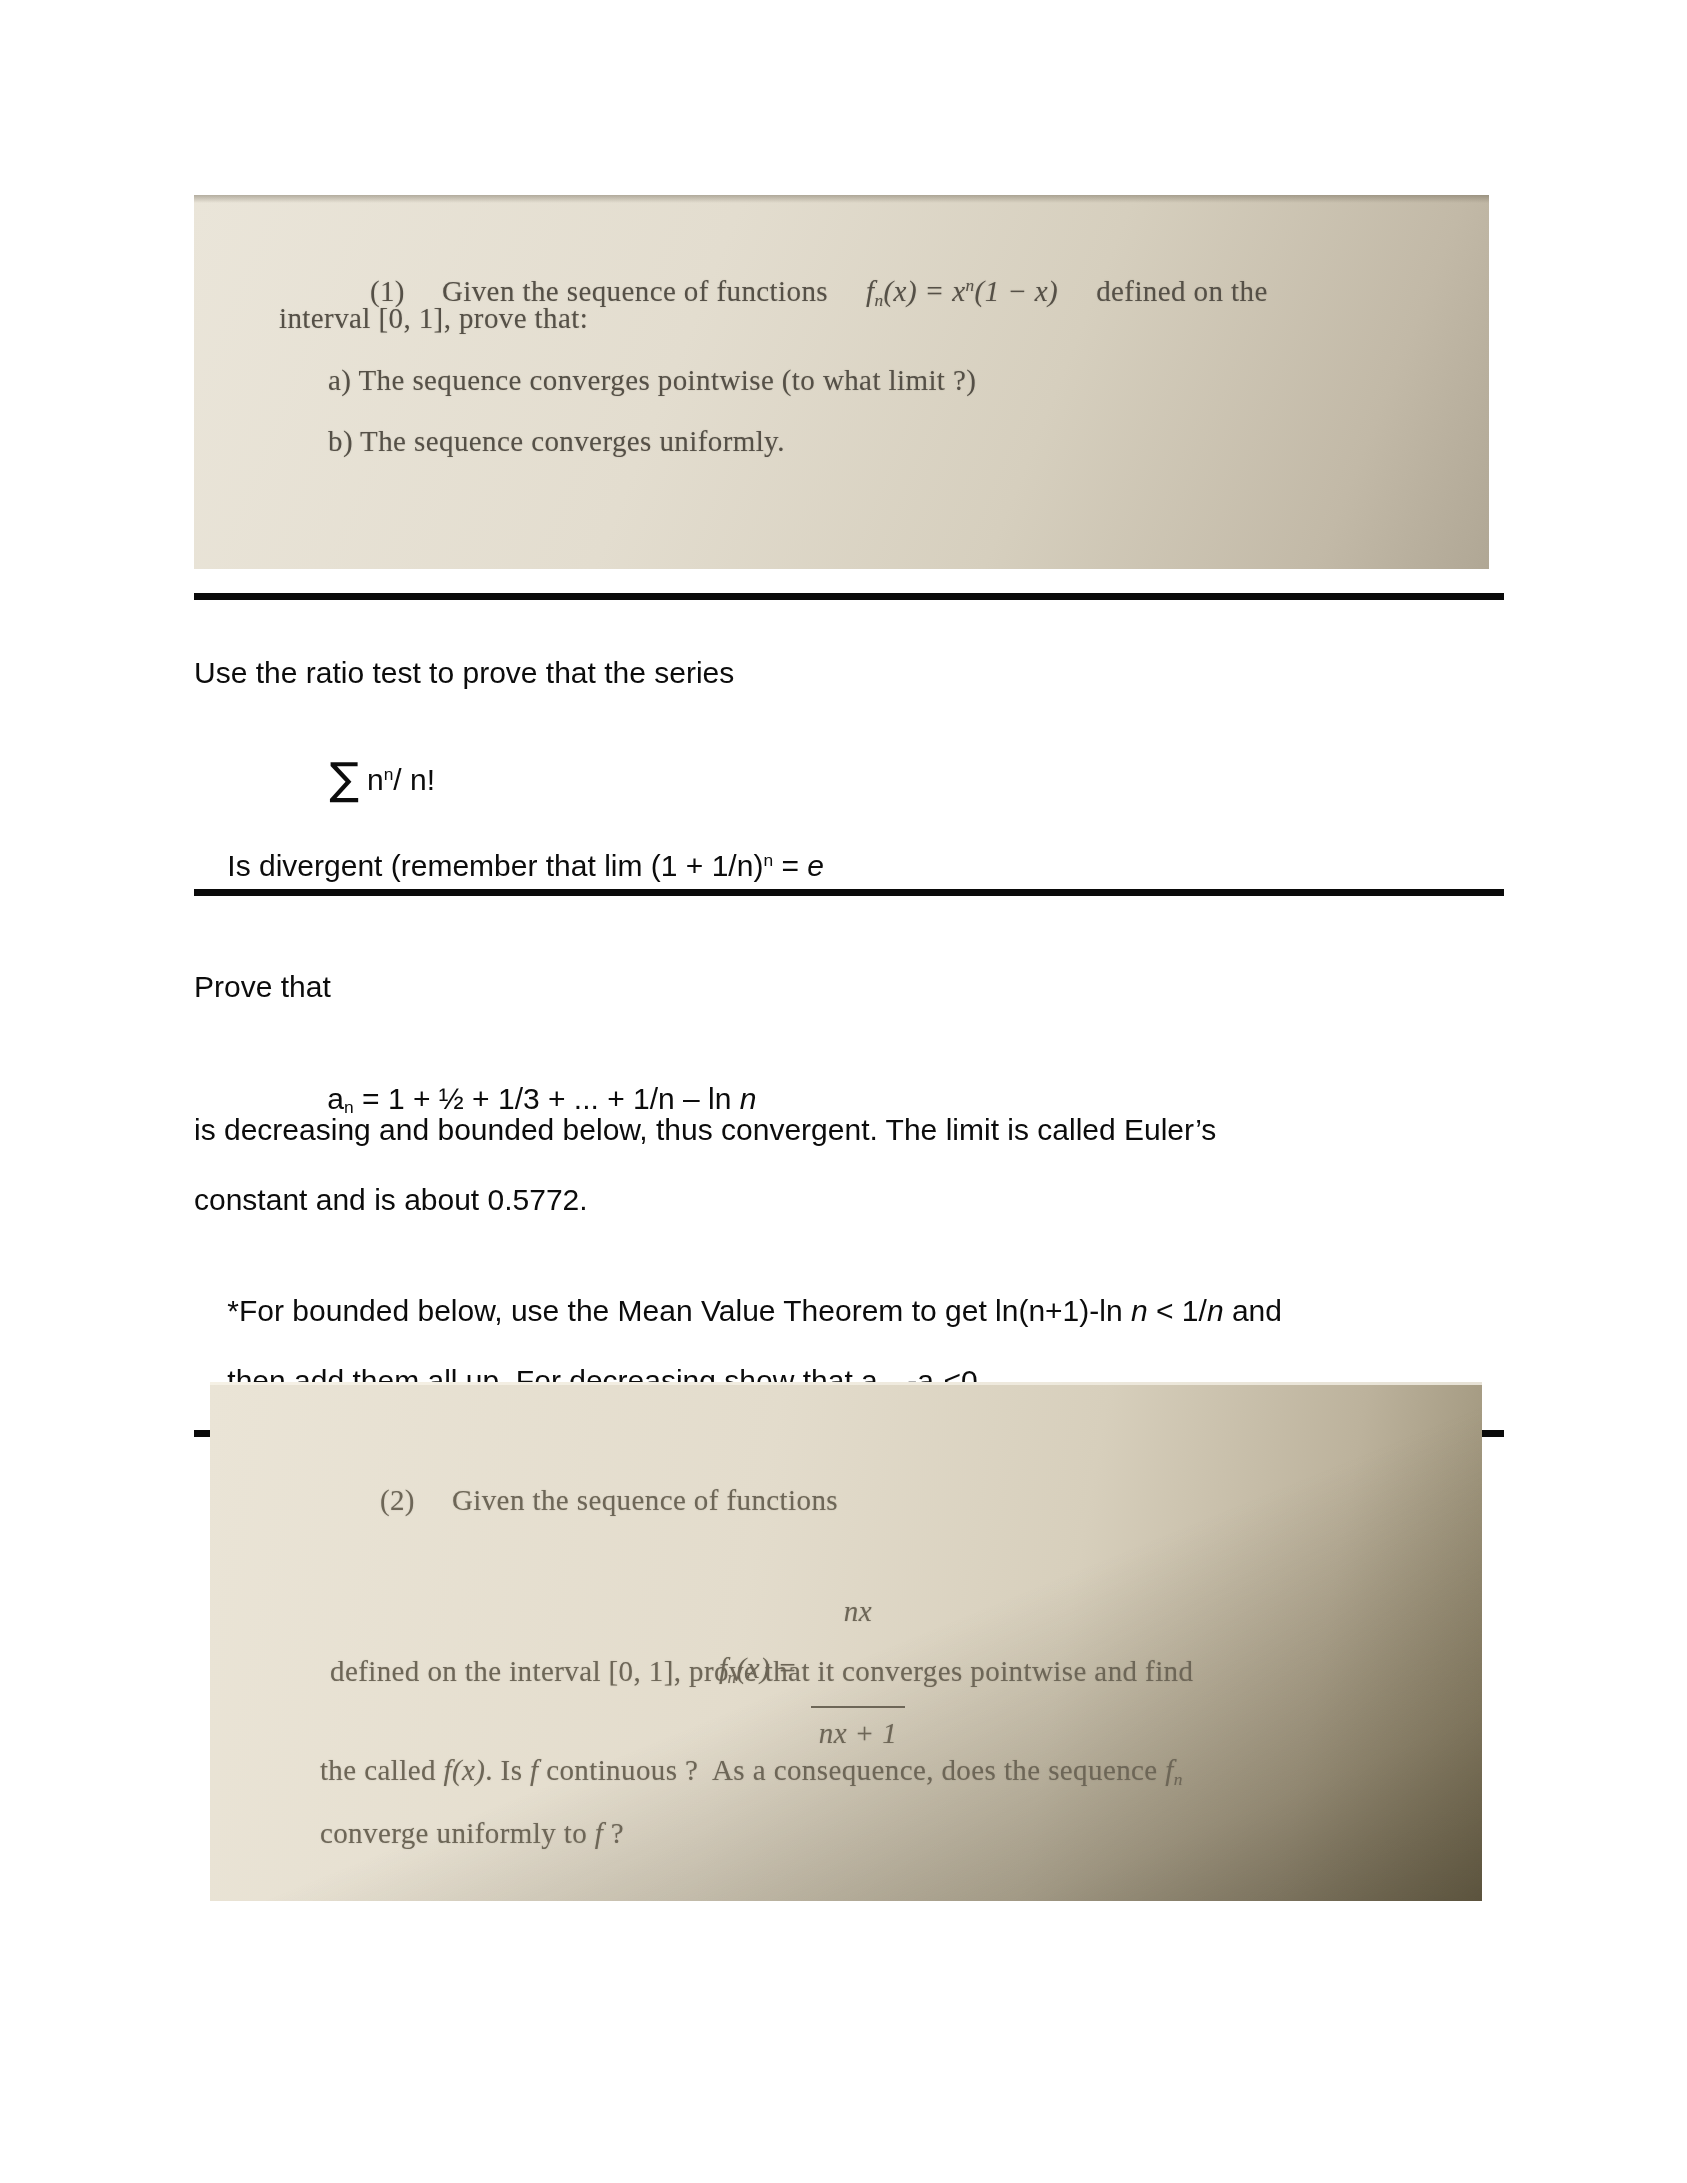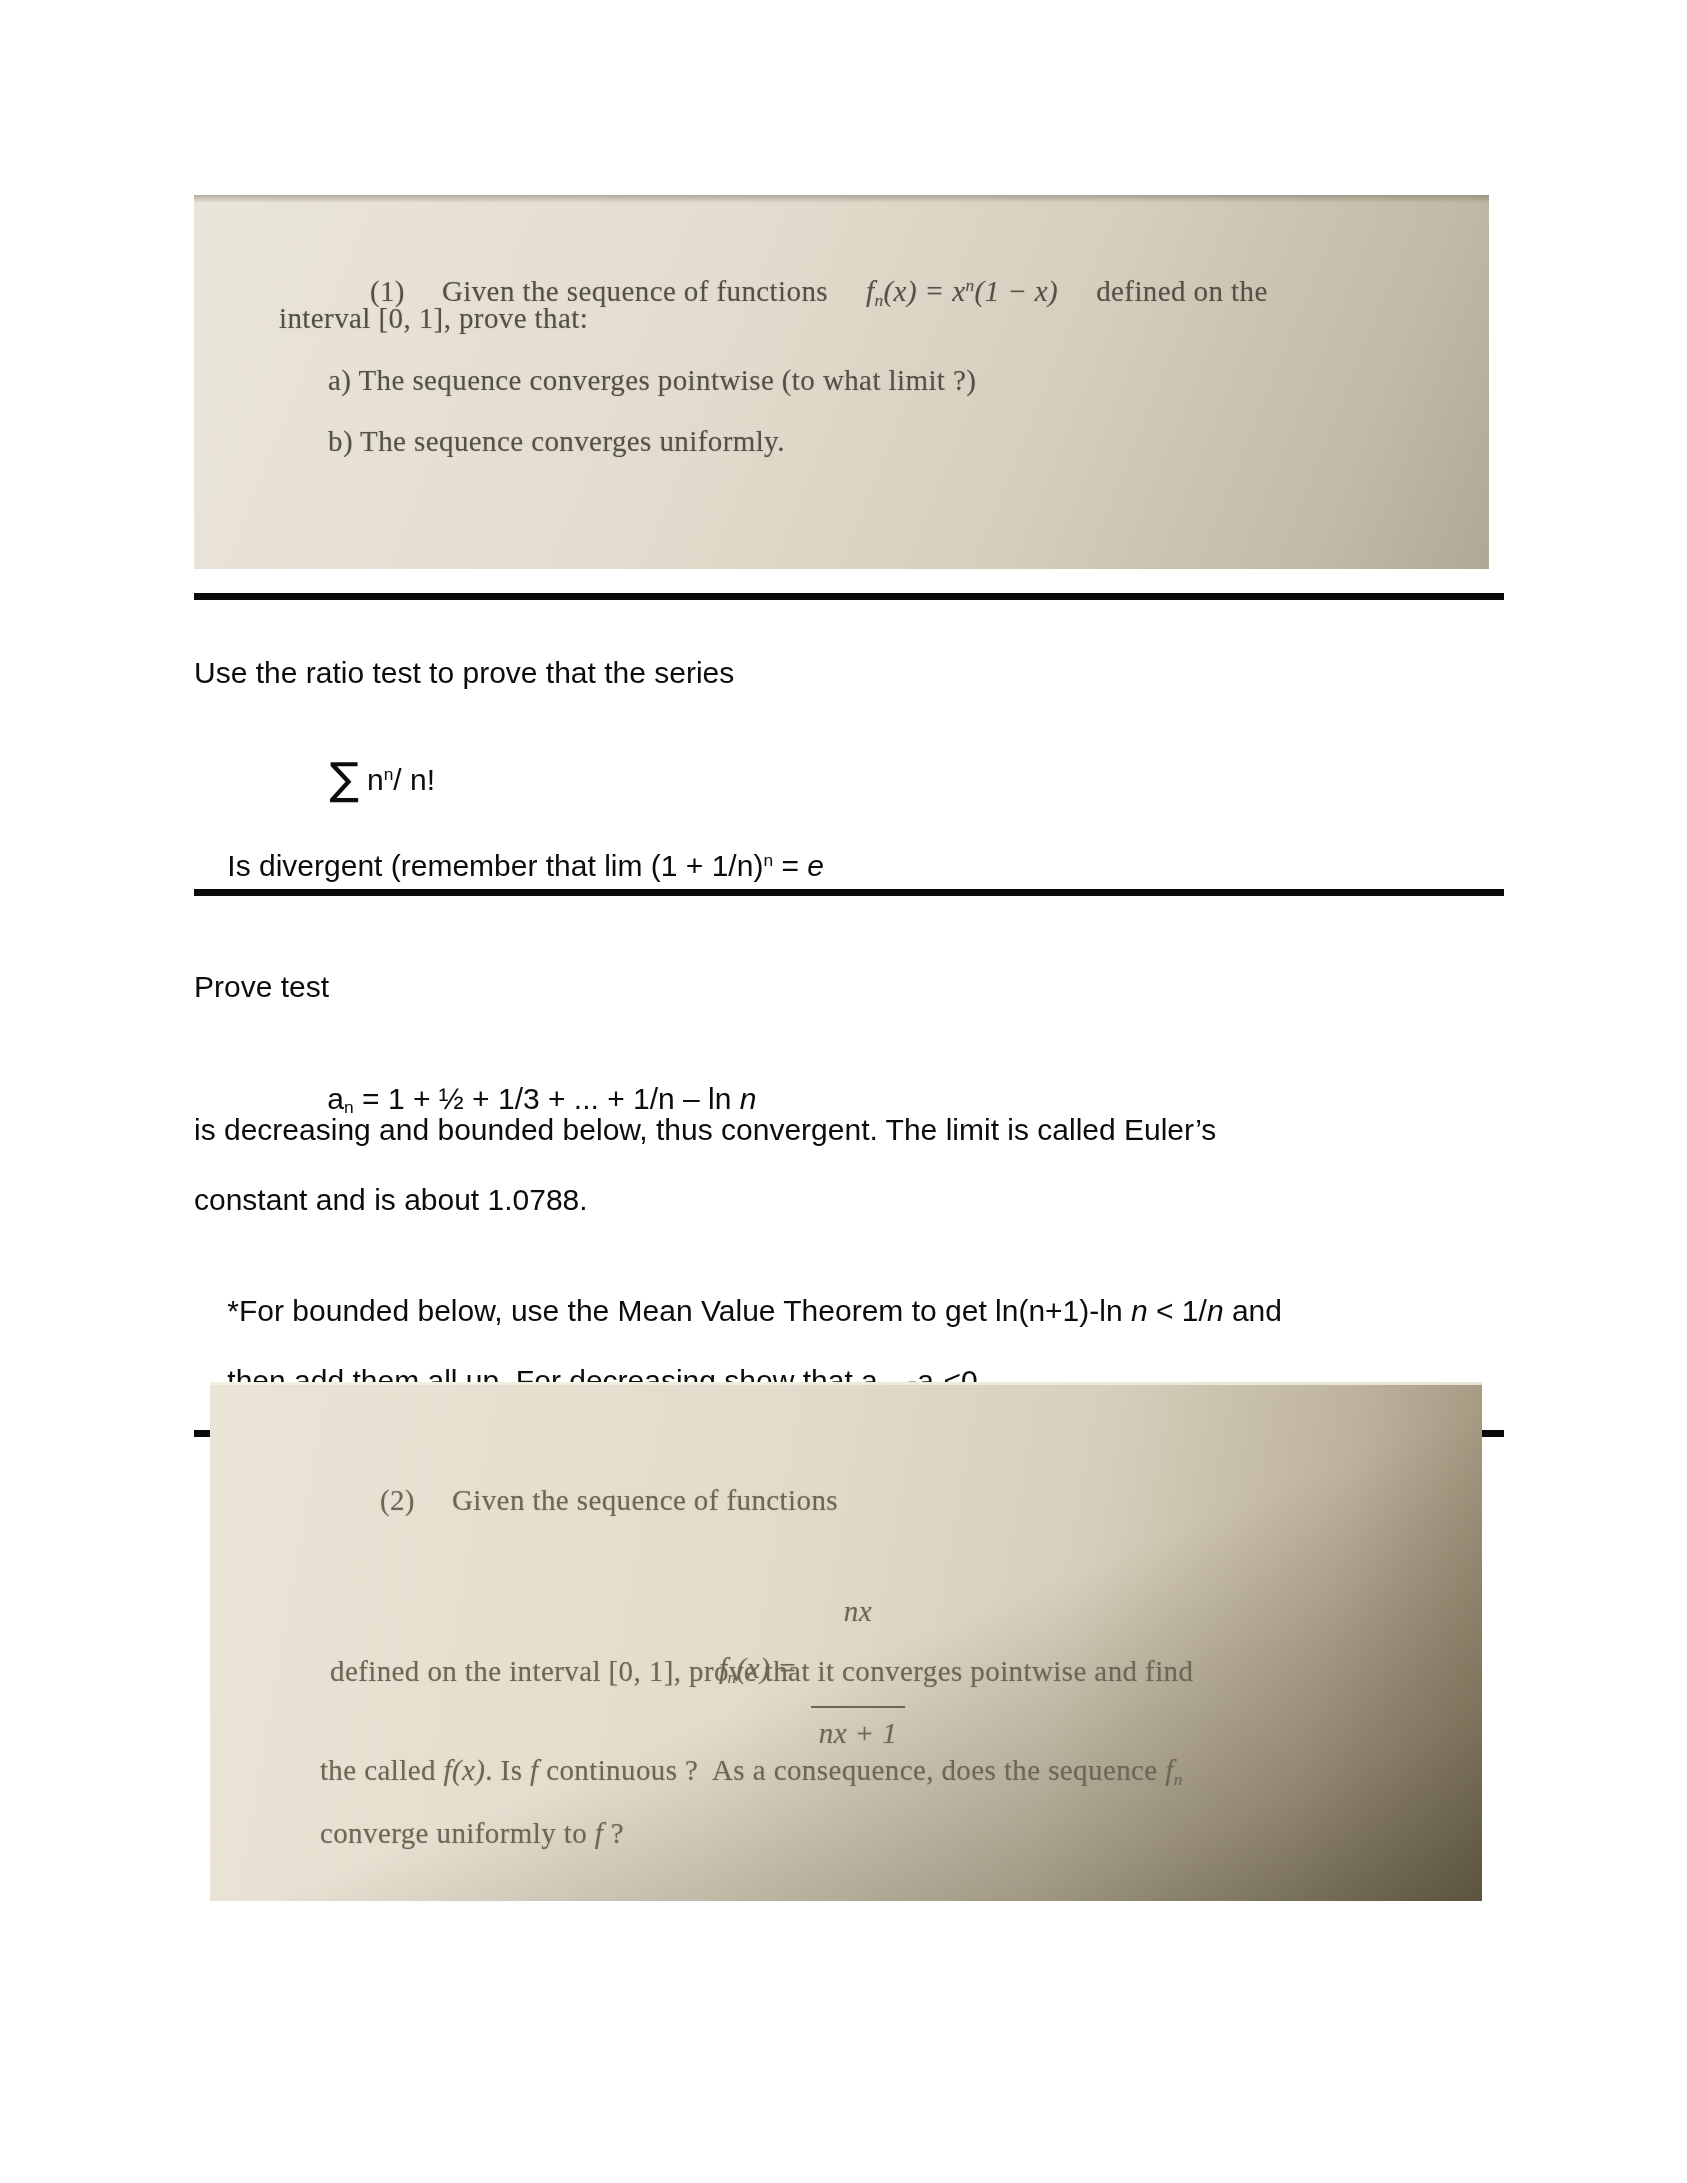--- a/index.html
+++ b/index.html
@@ -112,26 +112,26 @@
   <div class="t-line t-a1">Use the ratio test to prove that the series</div>
   <div class="t-line t-a2">
     <span class="sigma">∑</span><span>n</span><span class="t-sup">n</span><span>/ n!</span>
   </div>
   <div class="t-line t-a3">
     <span>Is divergent (remember that lim (1 + 1/n)</span><span class="t-sup">n</span><span> = </span><span class="t-it">e</span>
   </div>
 
   <div class="rule rule-2"></div>
 
-  <div class="t-line t-b1">Prove test</div>
+  <div class="t-line t-b1">Prove that</div>
   <div class="t-line t-b2">
     <span>a</span><span class="t-sub">n</span><span> = 1 + ½ + 1/3 + ... + 1/n – ln </span><span class="t-it">n</span>
   </div>
   <div class="t-line t-b3">is decreasing and bounded below, thus convergent. The limit is called Euler’s</div>
-  <div class="t-line t-b4">constant and is about 1.0788.</div>
+  <div class="t-line t-b4">constant and is about 0.5772.</div>
   <div class="t-line t-b5">
     <span>*For bounded below, use the Mean Value Theorem to get ln(n+1)-ln </span><span class="t-it">n</span><span> &lt; 1/</span><span class="t-it">n</span><span> and</span>
   </div>
   <div class="t-line t-b6">
     <span>then add them all up. For decreasing show that a</span><span class="t-sub">n+1</span><span>-a</span><span class="t-sub">n</span><span>&lt;0.</span>
   </div>
 
   <div class="rule rule-3"></div>
 
   <section class="scan scan2">

